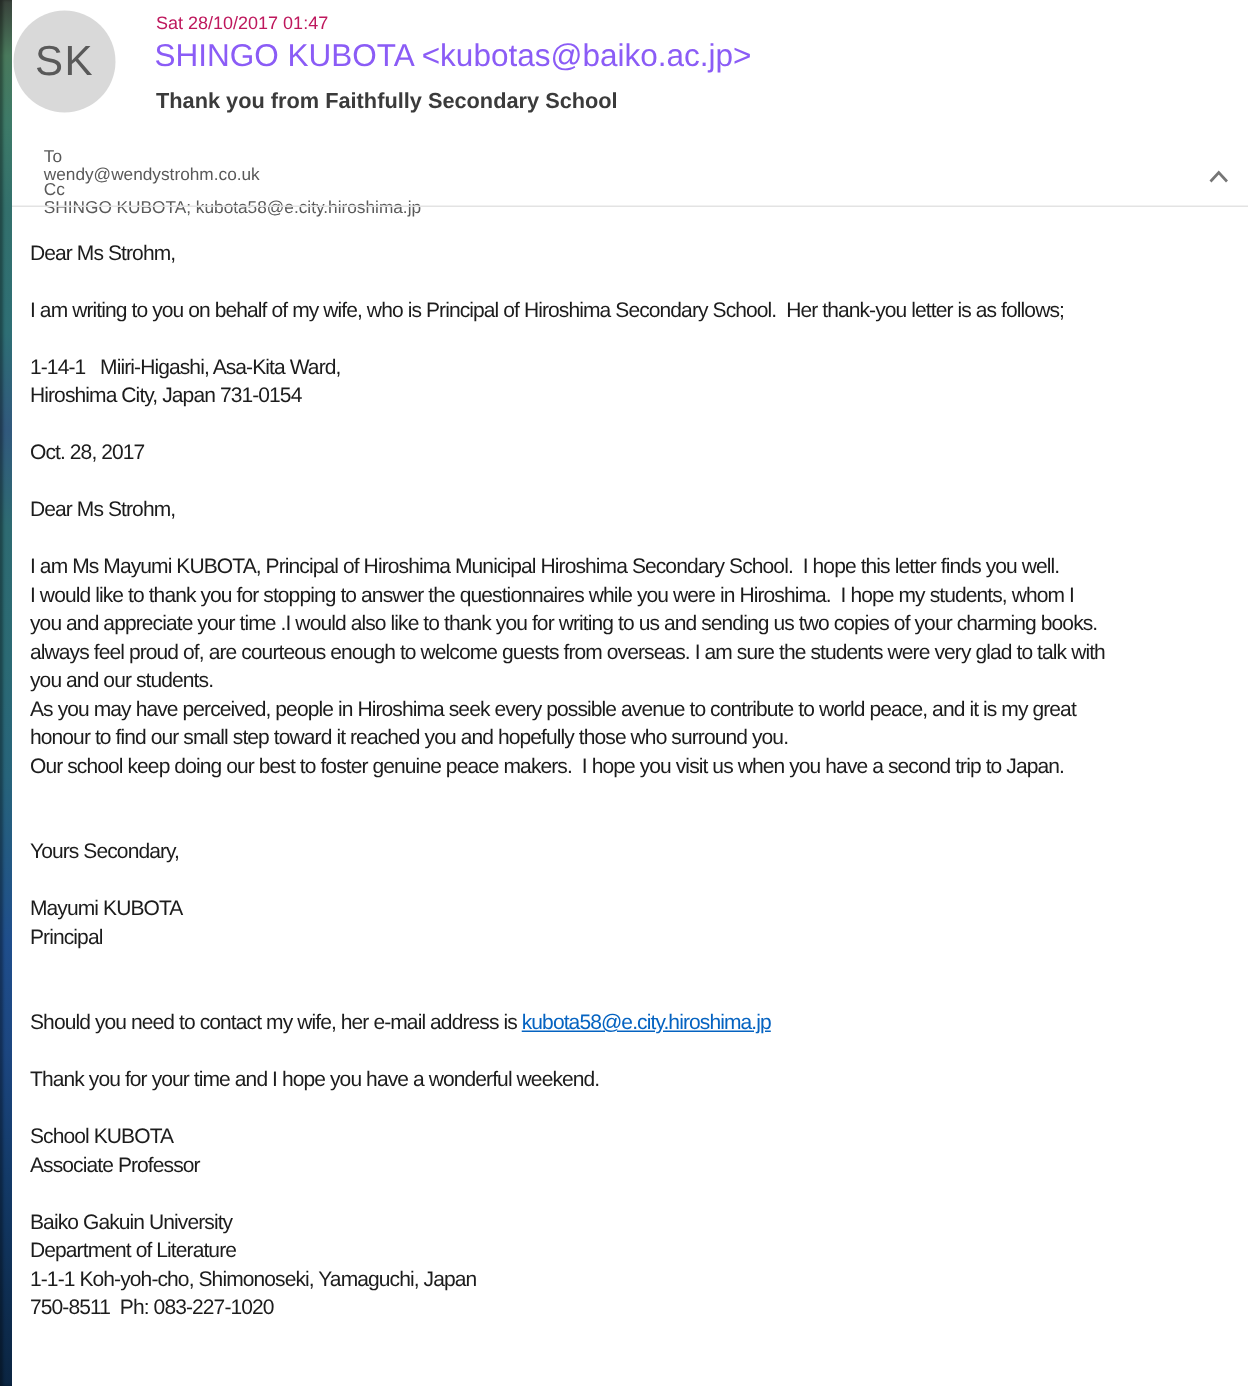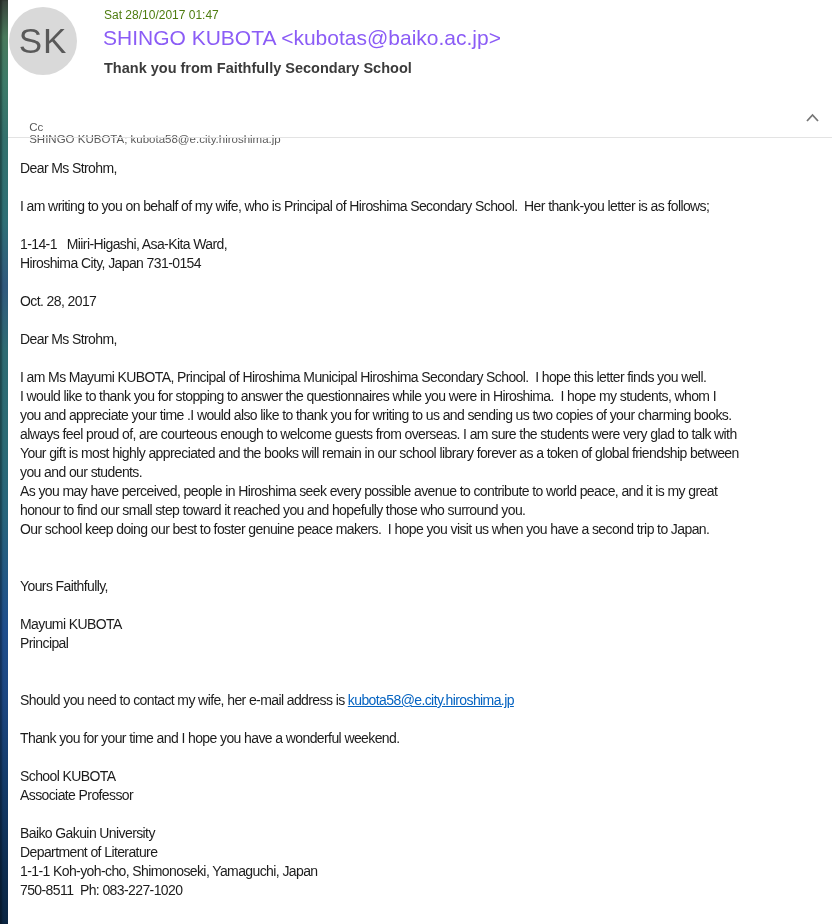--- a/index.html
+++ b/index.html
@@ -23,25 +23,25 @@
     box-shadow: inset 2px 0 2px rgba(0,0,0,0.35);
   }
   .content { position: absolute; left: 8px; top: 0; right: 0; bottom: 0; background: #fff; }
 
   
   .avatar {
     position: absolute; left: 1px; top: 7px;
     width: 68px; height: 68px; border-radius: 50%;
     background: #d9d9d9; color: #595959;
     display: flex; align-items: center; justify-content: center;
-    font-size: 35px; letter-spacing: 1px;
+    font-size: 28px; letter-spacing: 1px;
   }
   .timestamp {
     position: absolute; left: 96px; top: 8px;
-    font-size: 12px; color: #4d7c0f;
+    font-size: 12px; color: #be185d;
   }
   .sender {
     position: absolute; left: 95px; top: 26px;
     font-size: 21px; color: #8b5cf6; white-space: pre;
   }
   .subject {
     position: absolute; left: 96px; top: 60px;
     font-size: 14.5px; font-weight: bold; color: #3b3b3b; white-space: pre;
   }
   .recip-row { position: absolute; left: 2px; font-size: 11.5px; color: #595959; white-space: pre; }
@@ -79,20 +79,24 @@
     <div class="avatar">
       <span>SK</span>
     </div>
 
     <div class="timestamp">Sat 28/10/2017 01:47</div>
 
     <div class="sender">SHINGO KUBOTA &lt;kubotas@baiko.ac.jp&gt;</div>
 
     <div class="subject">Thank you from Faithfully Secondary School</div>
 
+    <div class="recip-row to-row">
+      <span class="lbl">To</span>
+      <span>wendy@wendystrohm.co.uk</span>
+    </div>
 
     <div class="recip-row cc-row">
       <span class="lbl">Cc</span>
       <span>SHINGO KUBOTA; kubota58@e.city.hiroshima.jp</span>
     </div>
 
     <button class="collapse-btn" title="">
       <span style="display:flex;">
         <svg width="15" height="10" viewBox="0 0 15 10">
           <polyline points="2,8 7.5,2 13,8" fill="none" stroke="#767676" stroke-width="1.8"></polyline>
@@ -111,28 +115,27 @@
         <div class="bline">Hiroshima City, Japan 731-0154</div>
         <div class="bline"></div>
         <div class="bline">Oct. 28, 2017</div>
         <div class="bline"></div>
         <div class="bline">Dear Ms Strohm,</div>
         <div class="bline"></div>
         <div class="bline">I am Ms Mayumi KUBOTA, Principal of Hiroshima Municipal Hiroshima Secondary School.  I hope this letter finds you well.</div>
         <div class="bline">I would like to thank you for stopping to answer the questionnaires while you were in Hiroshima.  I hope my students, whom I</div>
         <div class="bline">you and appreciate your time .I would also like to thank you for writing to us and sending us two copies of your charming books.</div>
         <div class="bline">always feel proud of, are courteous enough to welcome guests from overseas. I am sure the students were very glad to talk with</div>
-        <div class="bline">Your gift is most highly appreciated and the books will remain in our school library forever as a token of global friendship between</div>
         <div class="bline">you and our students.</div>
         <div class="bline">As you may have perceived, people in Hiroshima seek every possible avenue to contribute to world peace, and it is my great</div>
         <div class="bline">honour to find our small step toward it reached you and hopefully those who surround you.</div>
         <div class="bline">Our school keep doing our best to foster genuine peace makers.  I hope you visit us when you have a second trip to Japan.</div>
         <div class="bline"></div>
         <div class="bline"></div>
-        <div class="bline">Yours Faithfully,</div>
+        <div class="bline">Yours Secondary,</div>
         <div class="bline"></div>
         <div class="bline">Mayumi KUBOTA</div>
         <div class="bline">Principal</div>
         <div class="bline"></div>
         <div class="bline"></div>
         <div class="bline"><span>Should you need to contact my wife, her e-mail address is </span><a href="#" class="email-link">kubota58@e.city.hiroshima.jp</a></div>
         <div class="bline"></div>
         <div class="bline">Thank you for your time and I hope you have a wonderful weekend.</div>
         <div class="bline"></div>
         <div class="bline">School KUBOTA</div>

